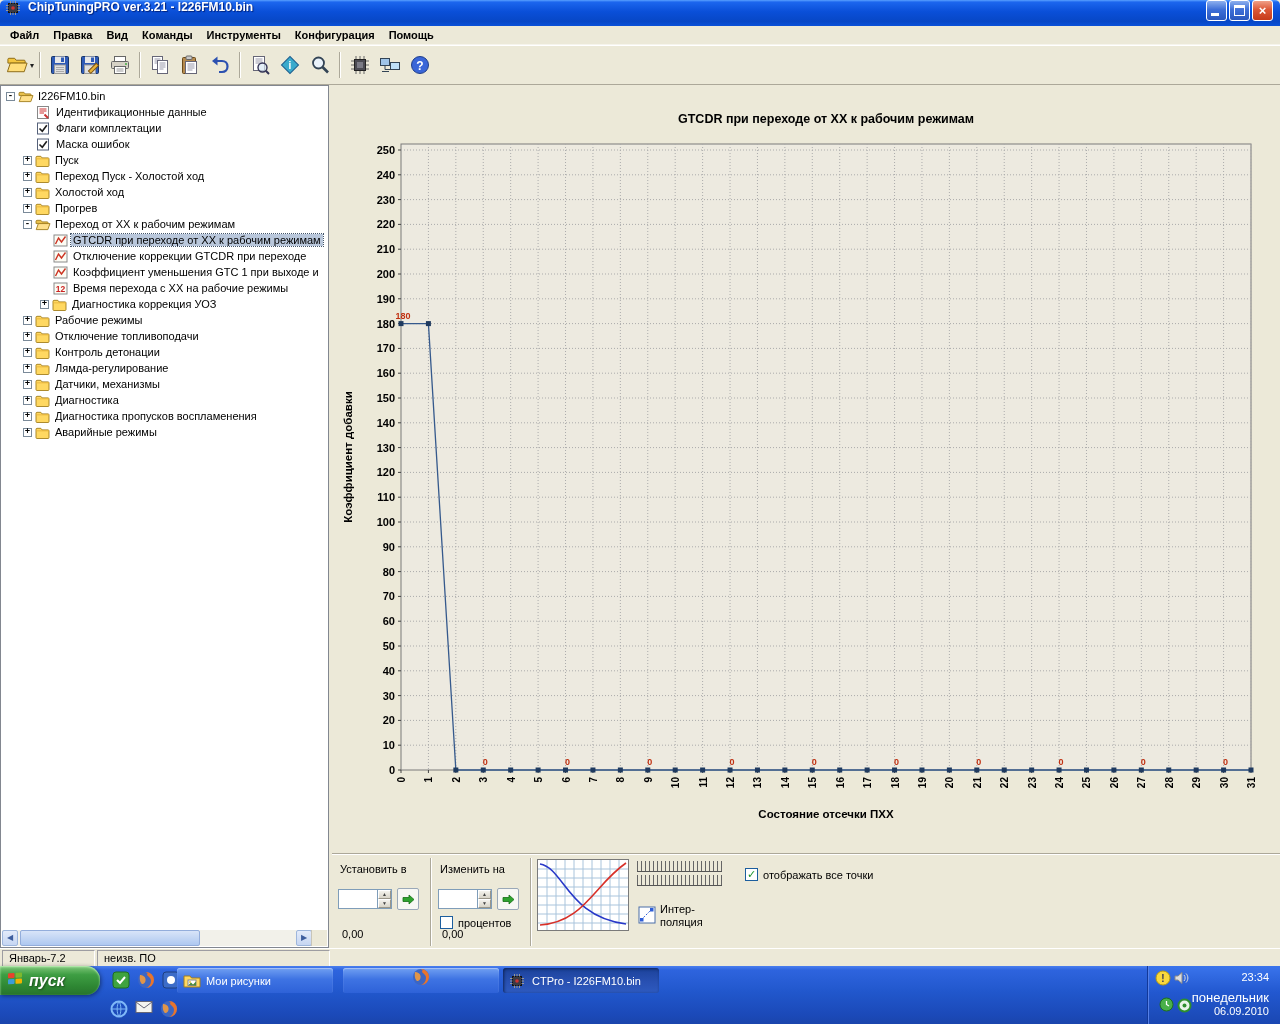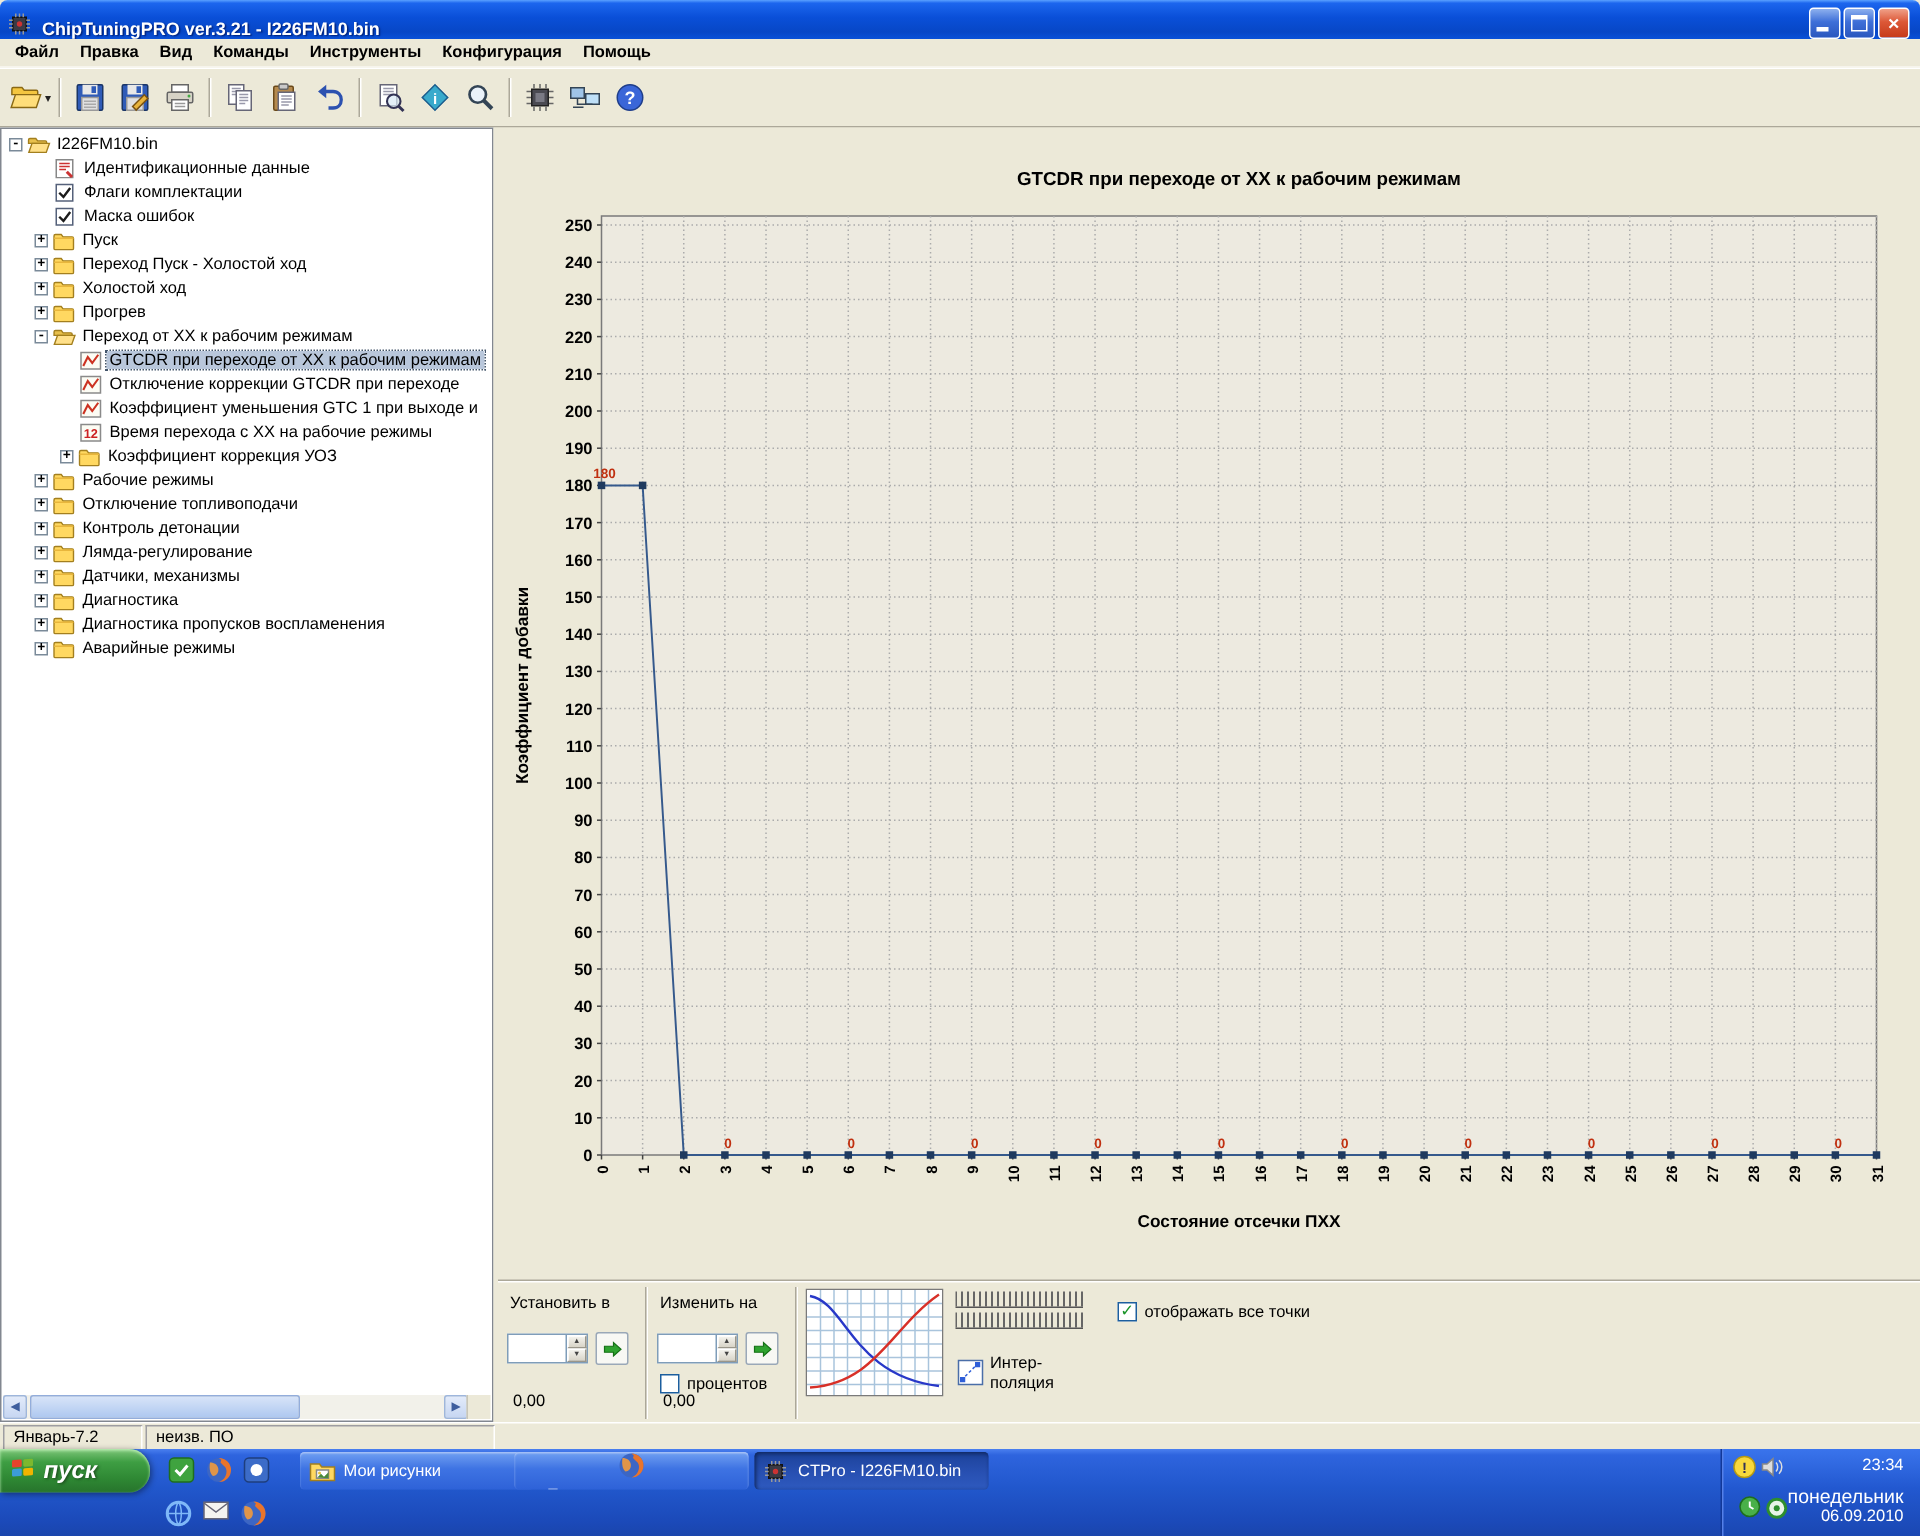--- a/index.html
+++ b/index.html
@@ -3,21 +3,21 @@
 <meta charset="utf-8">
 <style>
   *{margin:0;padding:0;box-sizing:border-box;}
   html,body{width:1280px;height:1024px;overflow:hidden;background:#000;}
   body{font-family:"Liberation Sans","DejaVu Sans",sans-serif;}
   .screen{position:relative;width:1280px;height:1024px;background:#ECE9D8;overflow:hidden;}
 
   
   .titlebar{position:absolute;left:0;top:0;width:1280px;height:26px;
     background:linear-gradient(180deg,#5AA1FF 0%,#1C66EE 8%,#0A4FD8 45%,#0747C6 82%,#0A51D8 100%);
-    border-radius:5px 5px 0 0;display:flex;align-items:flex-end;padding:0 5px;}
+    border-radius:5px 5px 0 0;display:flex;align-items:flex-start;padding:0 5px;}
   .titlebar .app-icon{width:18px;height:18px;margin-right:5px;}
   .title-text{color:#fff;font-weight:bold;font-size:12px;text-shadow:1px 1px 1px #00227A;flex:1;}
   .win-btns{display:flex;gap:2px;margin-right:2px;}
   .wbtn{width:21px;height:21px;border-radius:3px;border:1px solid #fff;
     background:linear-gradient(180deg,#8DB0EE,#3E6FD8 45%,#2A57BE);position:relative;
     color:#fff;font-size:13px;line-height:19px;text-align:center;font-weight:bold;}
   .wbtn.close{background:linear-gradient(180deg,#F0A088,#DC5837 45%,#C63A1A);}
   .wbtn.min i{position:absolute;left:4px;bottom:4px;width:8px;height:3px;background:#fff;}
   .wbtn.max i{position:absolute;left:4px;top:4px;width:11px;height:11px;border:1px solid #fff;border-top-width:3px;}
 
@@ -385,21 +385,21 @@
           <span class="tree-label">Время перехода с ХХ на рабочие режимы</span>
         </div>
         <div class="tree-row" style="padding-left: 38px;">
           <span class="expander">+</span>
           <span class="tree-icon">
             <svg width="15" height="13" viewBox="0 0 16 14">
               <path d="M1 3.5c0-.5.4-1 1-1h4.2l1.3 1.7H14c.6 0 1 .4 1 1v7.3c0 .5-.4 1-1 1H2c-.6 0-1-.5-1-1z" fill="#FFD861" stroke="#A37F1E"></path>
               <path d="M1 5.2h14" stroke="#E8B63C"></path>
             </svg>
           </span>
-          <span class="tree-label">Коэффициент коррекция УОЗ</span>
+          <span class="tree-label">Диагностика коррекция УОЗ</span>
         </div>
         <div class="tree-row" style="padding-left: 21px;">
           <span class="expander">+</span>
           <span class="tree-icon">
             <svg width="15" height="13" viewBox="0 0 16 14">
               <path d="M1 3.5c0-.5.4-1 1-1h4.2l1.3 1.7H14c.6 0 1 .4 1 1v7.3c0 .5-.4 1-1 1H2c-.6 0-1-.5-1-1z" fill="#FFD861" stroke="#A37F1E"></path>
               <path d="M1 5.2h14" stroke="#E8B63C"></path>
             </svg>
           </span>
           <span class="tree-label">Рабочие режимы</span>
@@ -820,21 +820,21 @@
             <rect x="1" y="1.5" width="16" height="11" fill="#F4F4F0" stroke="#667"></rect>
             <path d="M1 2l8 6 8-6" fill="none" stroke="#667"></path>
           </svg></span>
         <span class="ql" style="left: 160px; top: 34px;"><svg width="18" height="18" viewBox="0 0 18 18">
             <circle cx="9" cy="9" r="8" fill="#3C66C4"></circle>
             <path d="M9 1a8 8 0 018 8 8 8 0 01-8 8c3-1 5-4 5-7 0-1-.3-2-.8-2.8L12 6l-2-2 .5-1.8A7.8 7.8 0 019 1z" fill="#E8742C"></path>
             <path d="M3 4c2 0 5 1 5.5 4C9 11 7 13 5 13 3.5 11.8 2.2 9 3 4z" fill="#F29A3C" opacity="0.9"></path>
           </svg></span>
       </div>
     <div id="taskbar-tasks">
-        <div class="task-btn" style="left: 200px;">
+        <div class="task-btn" style="left: 177px;">
           <span class="task-icon">
             <svg width="18" height="16" viewBox="0 0 18 16">
               <path d="M1 3h6l1.5 2H17v9H1z" fill="#FFD861" stroke="#A37F1E"></path>
               <rect x="5" y="7" width="8" height="5.5" fill="#fff" stroke="#888"></rect>
               <circle cx="7" cy="9" r="1" fill="#E8C23C"></circle>
               <path d="M5.5 12l2.5-2.5 2 2 3-3v4z" fill="#4A8A3A"></path>
             </svg>
           </span>
           <span class="task-label">Мои рисунки</span>
         </div>

